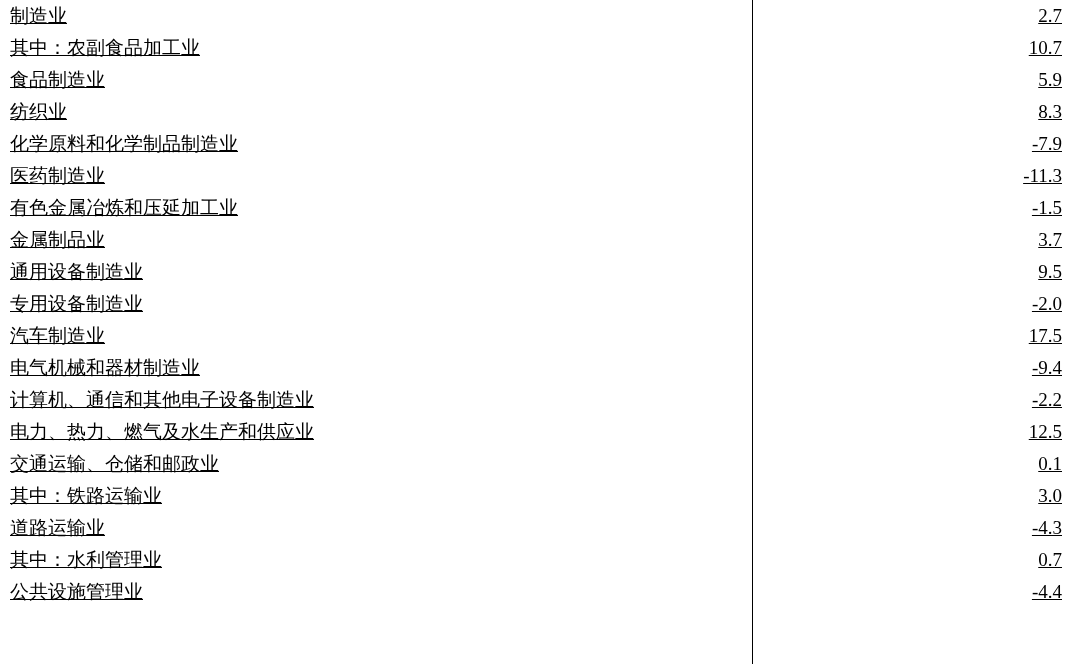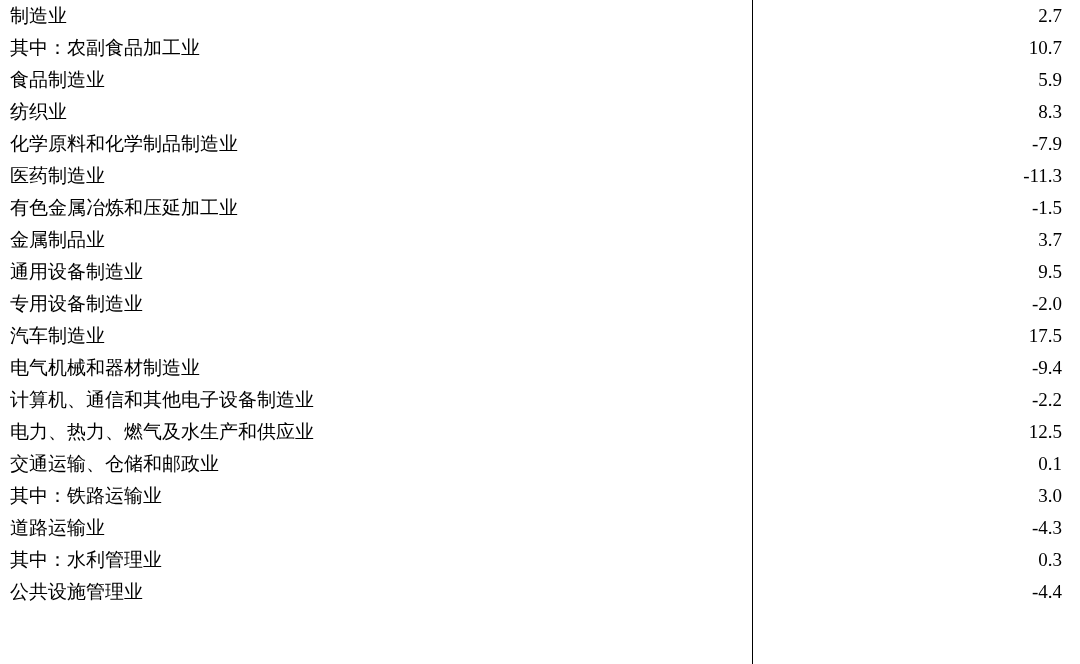--- a/index.html
+++ b/index.html
@@ -12,20 +12,21 @@
     height: 664px;
     font-family: "Liberation Serif", "DejaVu Serif", serif;
     color: #000000;
     overflow: hidden;
   }
   .table-wrap {
     position: relative;
     width: 1080px;
     height: 664px;
     box-sizing: border-box;
+    text-decoration: underline;
   }
   
   .col-divider {
     position: absolute;
     top: 0;
     bottom: 0;
     left: 752px;
     width: 1px;
     background: #000000;
   }
@@ -128,21 +129,21 @@
         <tr>
           <td class="label lvl1">其中：铁路运输业</td>
           <td class="value">3.0</td>
         </tr>
         <tr>
           <td class="label lvl2">道路运输业</td>
           <td class="value">-4.3</td>
         </tr>
         <tr>
           <td class="label lvl1">其中：水利管理业</td>
-          <td class="value">0.3</td>
+          <td class="value">0.7</td>
         </tr>
         <tr>
           <td class="label lvl2">公共设施管理业</td>
           <td class="value">-4.4</td>
         </tr>
       </tbody>
   </table>
 </div>
 
 </body></html>

